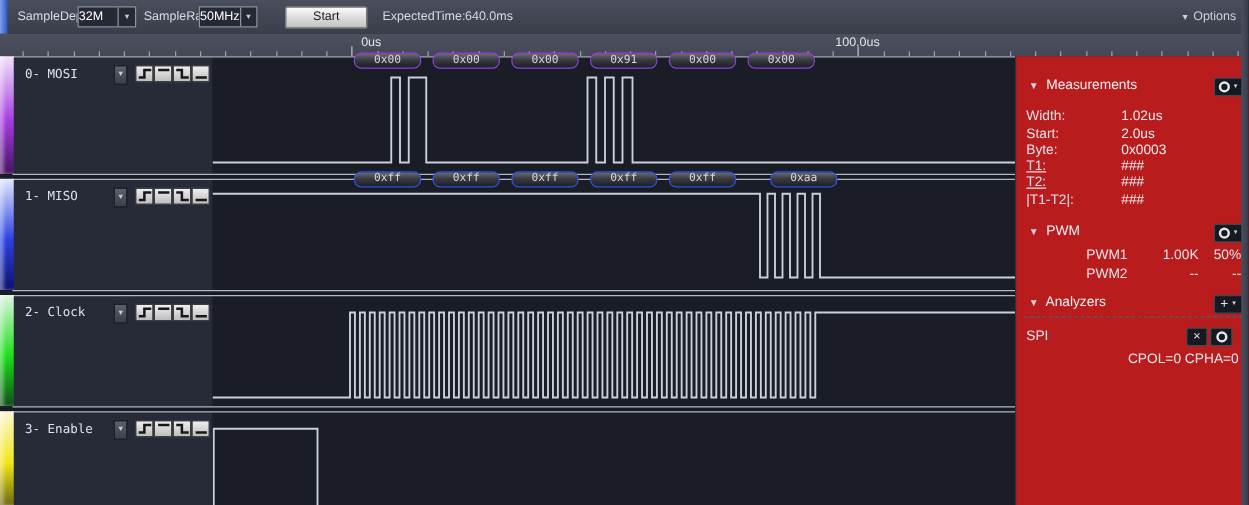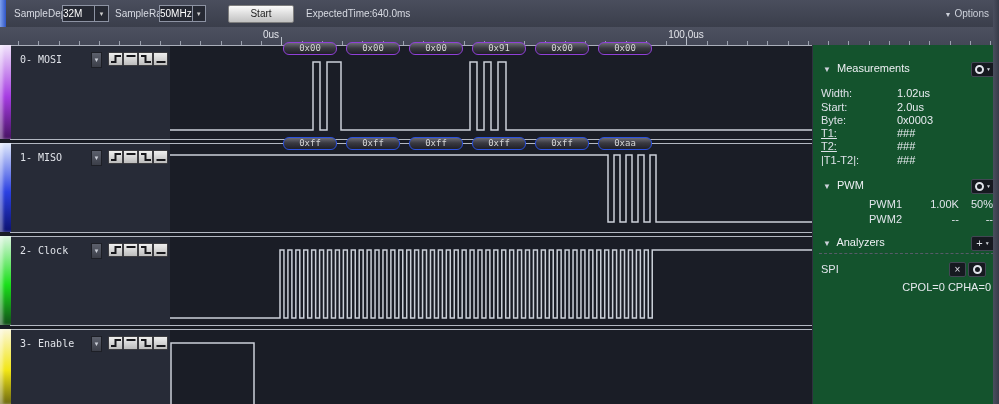--- a/index.html
+++ b/index.html
@@ -52,21 +52,21 @@
   .topline{position:absolute;left:10px;top:45px;width:802px;height:1px;background:#a9aeb9;}
 
   
   .ann{position:absolute;height:11px;border:1px solid;border-radius:6px;
        background:linear-gradient(#6b6b75,#3a3a42 45%,#1f1f27);
        color:#d6d6d6;font-size:9px;line-height:11px;text-align:center;
        font-family:"DejaVu Sans Mono",monospace;z-index:5;}
 
   
   #panel{position:absolute;left:812px;top:45px;width:187px;height:359px;
-         background:#14532d;border-left:1px solid #2e323e;box-sizing:border-box;
+         background:#b91c1c;border-left:1px solid #2e323e;box-sizing:border-box;
          color:#e2e5ec;font-size:11px;}
   .sec-header{position:absolute;color:#eef0f4;}
   .sec-header .tri{font-size:8px;}
   .pbtn{position:absolute;height:13px;background:#161920;border:1px solid #424754;
         border-radius:2px;display:flex;align-items:center;justify-content:center;
         gap:2px;color:#e2e5ec;font-size:9px;line-height:9px;}
   .donut{width:5px;height:5px;border:2px solid #e2e5ec;border-radius:50%;display:inline-block;}
   .pbtn .mini-tri{font-size:5px;color:#cfd3da;}
   #meas-rows{position:absolute;left:8px;top:41px;width:173px;}
   .m-row{display:flex;height:13.3px;align-items:flex-end;}
@@ -150,21 +150,21 @@
       <div class="tick" style="left: 808px;"></div>
       <div class="tick" style="left: 828px;"></div>
       <div class="tick" style="left: 848px;"></div>
       <div class="tick" style="left: 869px;"></div>
       <div class="tick" style="left: 889px;"></div>
       <div class="tick" style="left: 909px;"></div>
       <div class="tick" style="left: 929px;"></div>
       <div class="tick" style="left: 950px;"></div>
       <div class="tick" style="left: 970px;"></div>
       <div class="tick" style="left: 990px;"></div>
-      <div class="ruler-label" style="left: 271px;">0us</div>
+      <div class="ruler-label" style="left: 297px;">0us</div>
       <div class="ruler-label" style="left: 686px;">100.0us</div>
     </div>
 
   <div id="hdr-col"></div>
   <div id="wave-area"></div>
   <div class="topline"></div>
 
   <svg id="waves" width="642" height="359">
       <polyline points="0,85 143,85 143,17 150,17 150,85 157,85 157,17 171,17 171,85 300,85 300,17 307,17 307,85 314,85 314,17 321,17 321,85 328,85 328,17 336,17 336,85 642,85" fill="none" stroke="#cbd0d9" stroke-width="1.5"></polyline>
       <polyline points="0,110 438,110 438,177 444,177 444,110 450,110 450,177 456,177 456,110 462,110 462,177 468,177 468,110 474,110 474,177 480,177 480,110 486,110 486,177 642,177" fill="none" stroke="#cbd0d9" stroke-width="1.5"></polyline>
@@ -347,14 +347,14 @@
     <div class="ann" style="left: 346px; top: 42px; width: 52px; border-color: rgb(144, 64, 216);">0x00</div>
     <div class="ann" style="left: 409px; top: 42px; width: 52px; border-color: rgb(144, 64, 216);">0x00</div>
     <div class="ann" style="left: 472px; top: 42px; width: 52px; border-color: rgb(144, 64, 216);">0x91</div>
     <div class="ann" style="left: 535px; top: 42px; width: 52px; border-color: rgb(144, 64, 216);">0x00</div>
     <div class="ann" style="left: 598px; top: 42px; width: 52px; border-color: rgb(144, 64, 216);">0x00</div>
     <div class="ann" style="left: 283px; top: 137px; width: 52px; border-color: rgb(45, 82, 221);">0xff</div>
     <div class="ann" style="left: 346px; top: 137px; width: 52px; border-color: rgb(45, 82, 221);">0xff</div>
     <div class="ann" style="left: 409px; top: 137px; width: 52px; border-color: rgb(45, 82, 221);">0xff</div>
     <div class="ann" style="left: 472px; top: 137px; width: 52px; border-color: rgb(45, 82, 221);">0xff</div>
     <div class="ann" style="left: 535px; top: 137px; width: 52px; border-color: rgb(45, 82, 221);">0xff</div>
-    <div class="ann" style="left: 598px; top: 137px; width: 52px; border-color: rgb(45, 82, 221);">0xaa</div>
+    <div class="ann" style="left: 616px; top: 137px; width: 52px; border-color: rgb(45, 82, 221);">0xaa</div>
   </div>
 
 </body></html>

